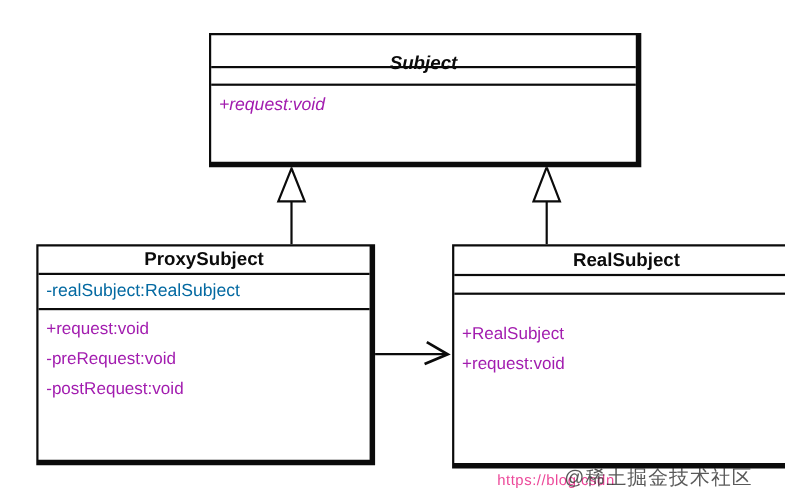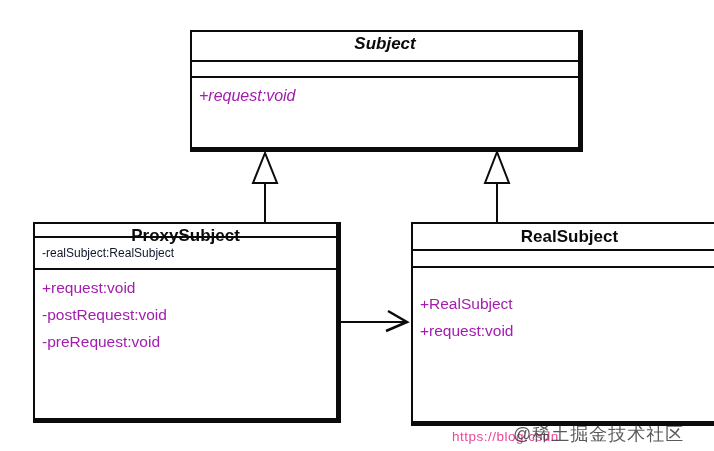--- a/index.html
+++ b/index.html
@@ -22,31 +22,31 @@
     background: #ffffff;
     border: 2px solid #0b0b0b;
     border-right-width: 5px;
     border-bottom-width: 5px;
   }
   .uml-title {
     box-sizing: border-box;
     text-align: center;
     font-weight: bold;
     font-size: 17px;
-    padding: 2px 2px 2px 2px;
+    padding: 16px 2px 2px 2px;
     border-bottom: 2px solid #0b0b0b;
     color: #0b0b0b;
   }
   .uml-attrs {
     box-sizing: border-box;
     border-bottom: 2px solid #0b0b0b;
     padding: 2px 7px;
-    font-size: 12px;
+    font-size: 16px;
     line-height: 26px;
-    color: #0f172a;
+    color: #0369a1;
     white-space: nowrap;
     overflow: hidden;
   }
   .uml-methods {
     box-sizing: border-box;
     padding: 4px 7px;
     font-size: 15.5px;
     line-height: 27px;
     color: #a21caf;
     white-space: nowrap;
@@ -55,21 +55,21 @@
   .italic { font-style: italic; }
 
   
   .box-subject { left: 190px; top: 30px; width: 393px; height: 122px; }
   .box-subject .uml-title { height: 30px; }
   .box-subject .uml-attrs { height: 16px; }
   .box-subject .uml-methods { font-size: 16px; }
 
   
   .box-proxy { left: 33px; top: 222px; width: 308px; height: 201px; }
-  .box-proxy .uml-title { height: 14px; padding-top: 2px; }
+  .box-proxy .uml-title { height: 26px; padding-top: 2px; }
   .box-proxy .uml-attrs { height: 32px; }
 
   
   .box-real { left: 411px; top: 222px; width: 320px; height: 204px; }
   .box-real .uml-title { height: 27px; padding-top: 3px; }
   .box-real .uml-attrs { height: 17px; }
   .box-real .uml-methods { padding-top: 22px; }
 
   .watermark-url {
     position: absolute;
@@ -120,22 +120,22 @@
     </div>
   </div>
 
   <div class="uml-box box-proxy">
     <div class="uml-title">ProxySubject</div>
     <div class="uml-attrs">
       <div>-realSubject:RealSubject</div>
     </div>
     <div class="uml-methods">
       <div>+request:void</div>
+      <div>-preRequest:void</div>
       <div>-postRequest:void</div>
-      <div>-preRequest:void</div>
     </div>
   </div>
 
   <div class="uml-box box-real">
     <div class="uml-title">RealSubject</div>
     <div class="uml-attrs"></div>
     <div class="uml-methods">
       <div>+RealSubject</div>
       <div>+request:void</div>
     </div>

